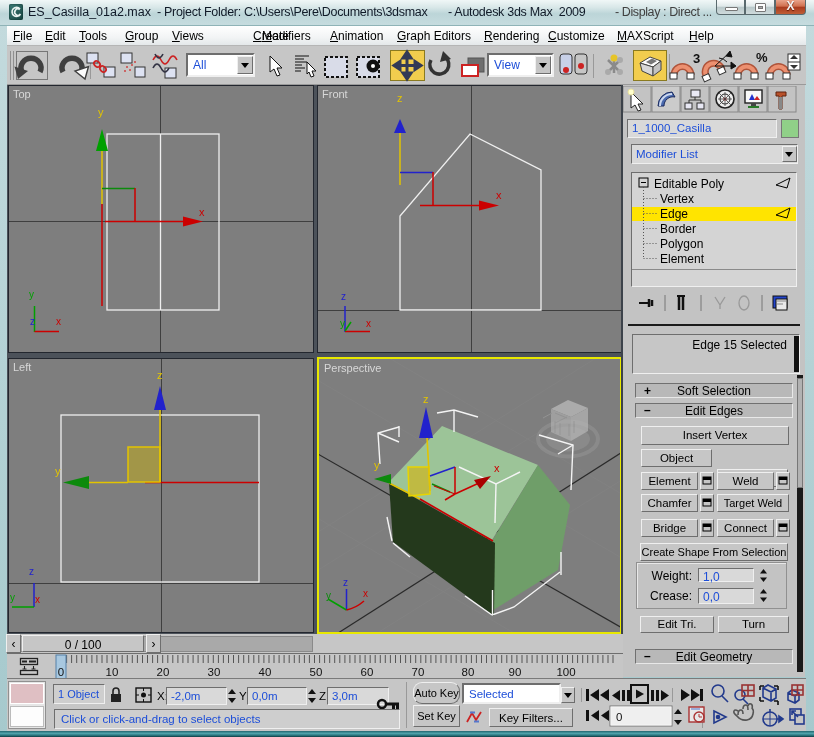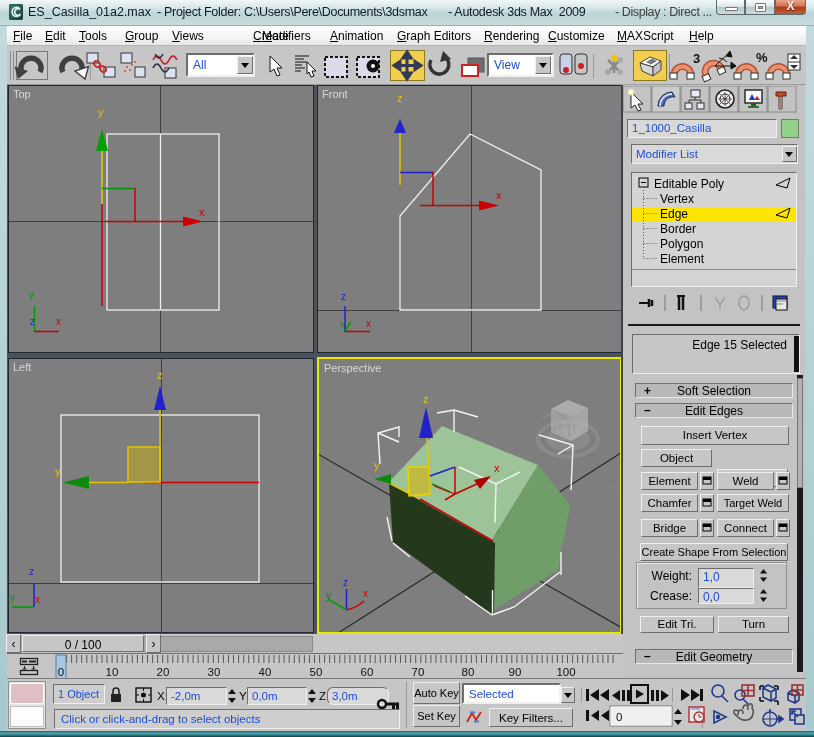--- a/index.html
+++ b/index.html
@@ -484,21 +484,21 @@
 <div class="btn" style="left:717px;top:519px;width:57px;height:18px;padding-top:2px;">Connect</div>
 <div class="btn" style="left:776px;top:519px;width:14px;height:18px;">
     <svg width="12" height="16">
       <rect x="2" y="4" width="8" height="7" fill="none" stroke="#000"></rect>
       <rect x="2" y="4" width="8" height="3" fill="#000"></rect>
     </svg>
   </div>
 <div class="btn" style="left:640px;top:543px;width:148px;height:18px;padding-top:2px;font-size:11px;">Create Shape From Selection</div>
 <div class="abs" style="left:636px;top:562px;width:151px;height:47px;border:1px solid #909090;box-shadow:inset 1px 1px 0 #e8e8e8;"></div>
 <div class="abs" style="left:640px;top:569px;width:52px;height:14px;text-align:right;font-size:12px;">Weight:</div>
-<div class="sunken" style="left:698px;top:568px;width:56px;height:20px;background:#d9d9d9;padding:1px 0 0 4px;font-size:12px;">1,0</div>
+<div class="sunken" style="left:698px;top:568px;width:56px;height:14px;background:#d9d9d9;padding:1px 0 0 4px;font-size:12px;">1,0</div>
 <div class="abs" style="left:758px;top:567px;width:11px;height:17px;">
     <svg width="11" height="17">
       <polygon points="5.5,2 2,6.5 9,6.5" fill="#111"></polygon>
       <polygon points="5.5,15 2,10.5 9,10.5" fill="#111"></polygon>
     </svg>
   </div>
 <div class="abs" style="left:640px;top:589px;width:52px;height:14px;text-align:right;font-size:12px;">Crease:</div>
 <div class="sunken" style="left:698px;top:588px;width:56px;height:16px;background:#d9d9d9;padding:1px 0 0 4px;font-size:12px;">0,0</div>
 <div class="abs" style="left:758px;top:587px;width:11px;height:17px;">
     <svg width="11" height="17">
@@ -565,30 +565,30 @@
   </div>
 <div class="abs" style="left:239px;top:690px;font-size:11.5px;">Y:</div>
 <div class="sunken" style="left:247px;top:687px;width:60px;height:18px;background:#d9d9d9;padding:2px 0 0 4px;font-size:11.5px;">0,0m</div>
 <div class="abs" style="left:307px;top:687px;width:10px;height:18px;">
     <svg width="10" height="18">
       <polygon points="5,2 1,7 9,7" fill="#111"></polygon>
       <polygon points="5,16 1,11 9,11" fill="#111"></polygon>
     </svg>
   </div>
 <div class="abs" style="left:319px;top:690px;font-size:11.5px;">Z:</div>
-<div class="sunken" style="left:327px;top:687px;width:62px;height:18px;background:#d9d9d9;padding:2px 0 0 4px;font-size:11.5px;border-radius:6px;">3,0m</div>
+<div class="sunken" style="left:327px;top:687px;width:62px;height:18px;background:#d9d9d9;padding:2px 0 0 4px;font-size:11.5px;">3,0m</div>
 <svg class="abs" style="left:376px;top:697px;" width="28" height="17" viewBox="0 0 28 17">
 <circle cx="6" cy="7" r="4" fill="none" stroke="#111" stroke-width="2.5"></circle>
 <rect x="9" y="5.5" width="14" height="3" fill="#111"></rect>
     <rect x="16" y="8" width="3" height="4" fill="#111"></rect>
     <rect x="20" y="8" width="3" height="5" fill="#111"></rect>
 </svg>
 <div class="sunken" style="left:54px;top:709px;width:346px;height:20px;background:#cecece;padding:3px 0 0 6px;font-size:11.5px;">Click or click-and-drag to select objects</div>
 <div class="abs" style="left:406px;top:682px;width:1px;height:46px;background:#999;"></div>
-<div class="btn" style="left:413px;top:682px;width:47px;height:22px;padding-top:4px;font-size:11px;white-space:nowrap;">Auto Key</div>
+<div class="btn" style="left:413px;top:682px;width:47px;height:22px;padding-top:4px;font-size:11px;white-space:nowrap;border-radius:9px;">Auto Key</div>
 <div class="btn" style="left:413px;top:705px;width:47px;height:22px;padding-top:4px;font-size:11px;white-space:nowrap;">Set Key</div>
 <div class="sunken" style="left:462px;top:683px;width:99px;height:21px;background:#fff;border-width:2px;padding:3px 0 0 5px;font-size:11.5px;">Selected</div>
 <div class="btn" style="left:561px;top:687px;width:14px;height:16px;">
     <svg width="12" height="14">
       <polygon points="2,5 10,5 6,10" fill="#000"></polygon>
     </svg>
   </div>
 <svg class="abs" style="left:464px;top:707px;" width="20" height="20" viewBox="0 0 20 20">
 <path d="M3,15 L8,6 L12,13 L17,5" fill="none" stroke="#cc2222" stroke-width="1.8"></path>
 <path d="M6,5.5 h5 M10,14.5 h5" stroke="#5577cc" stroke-width="2"></path>

